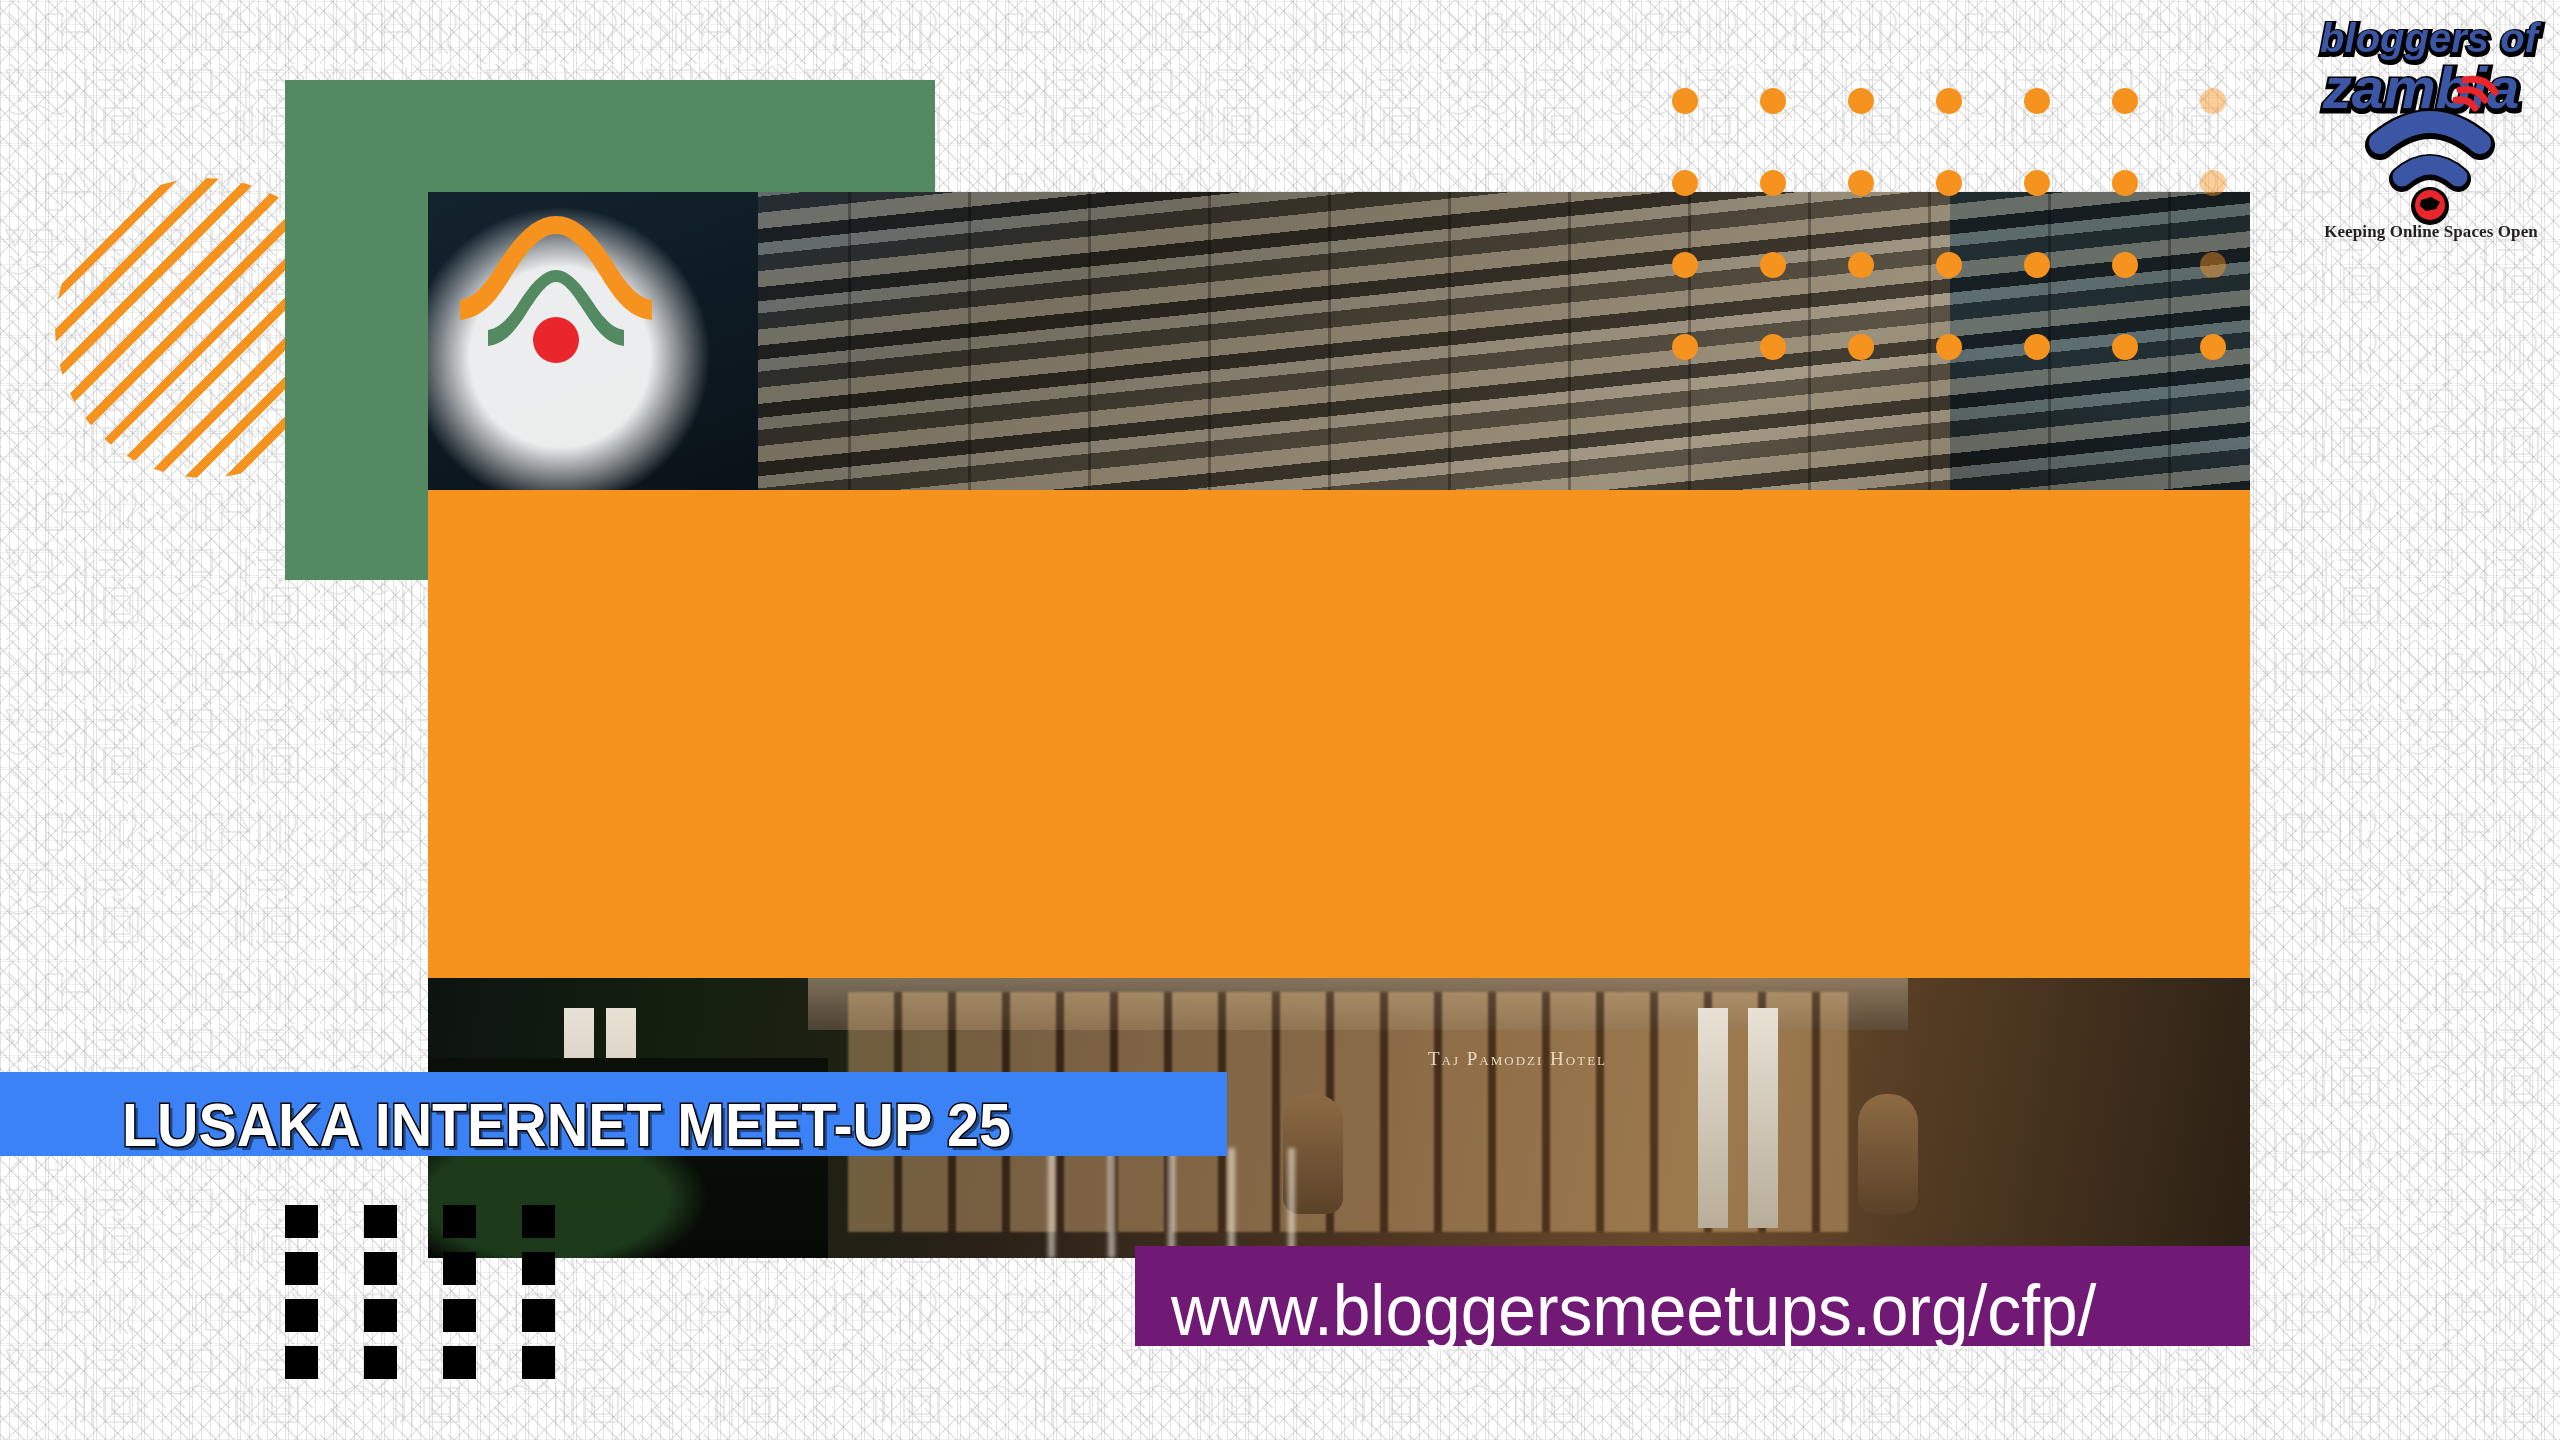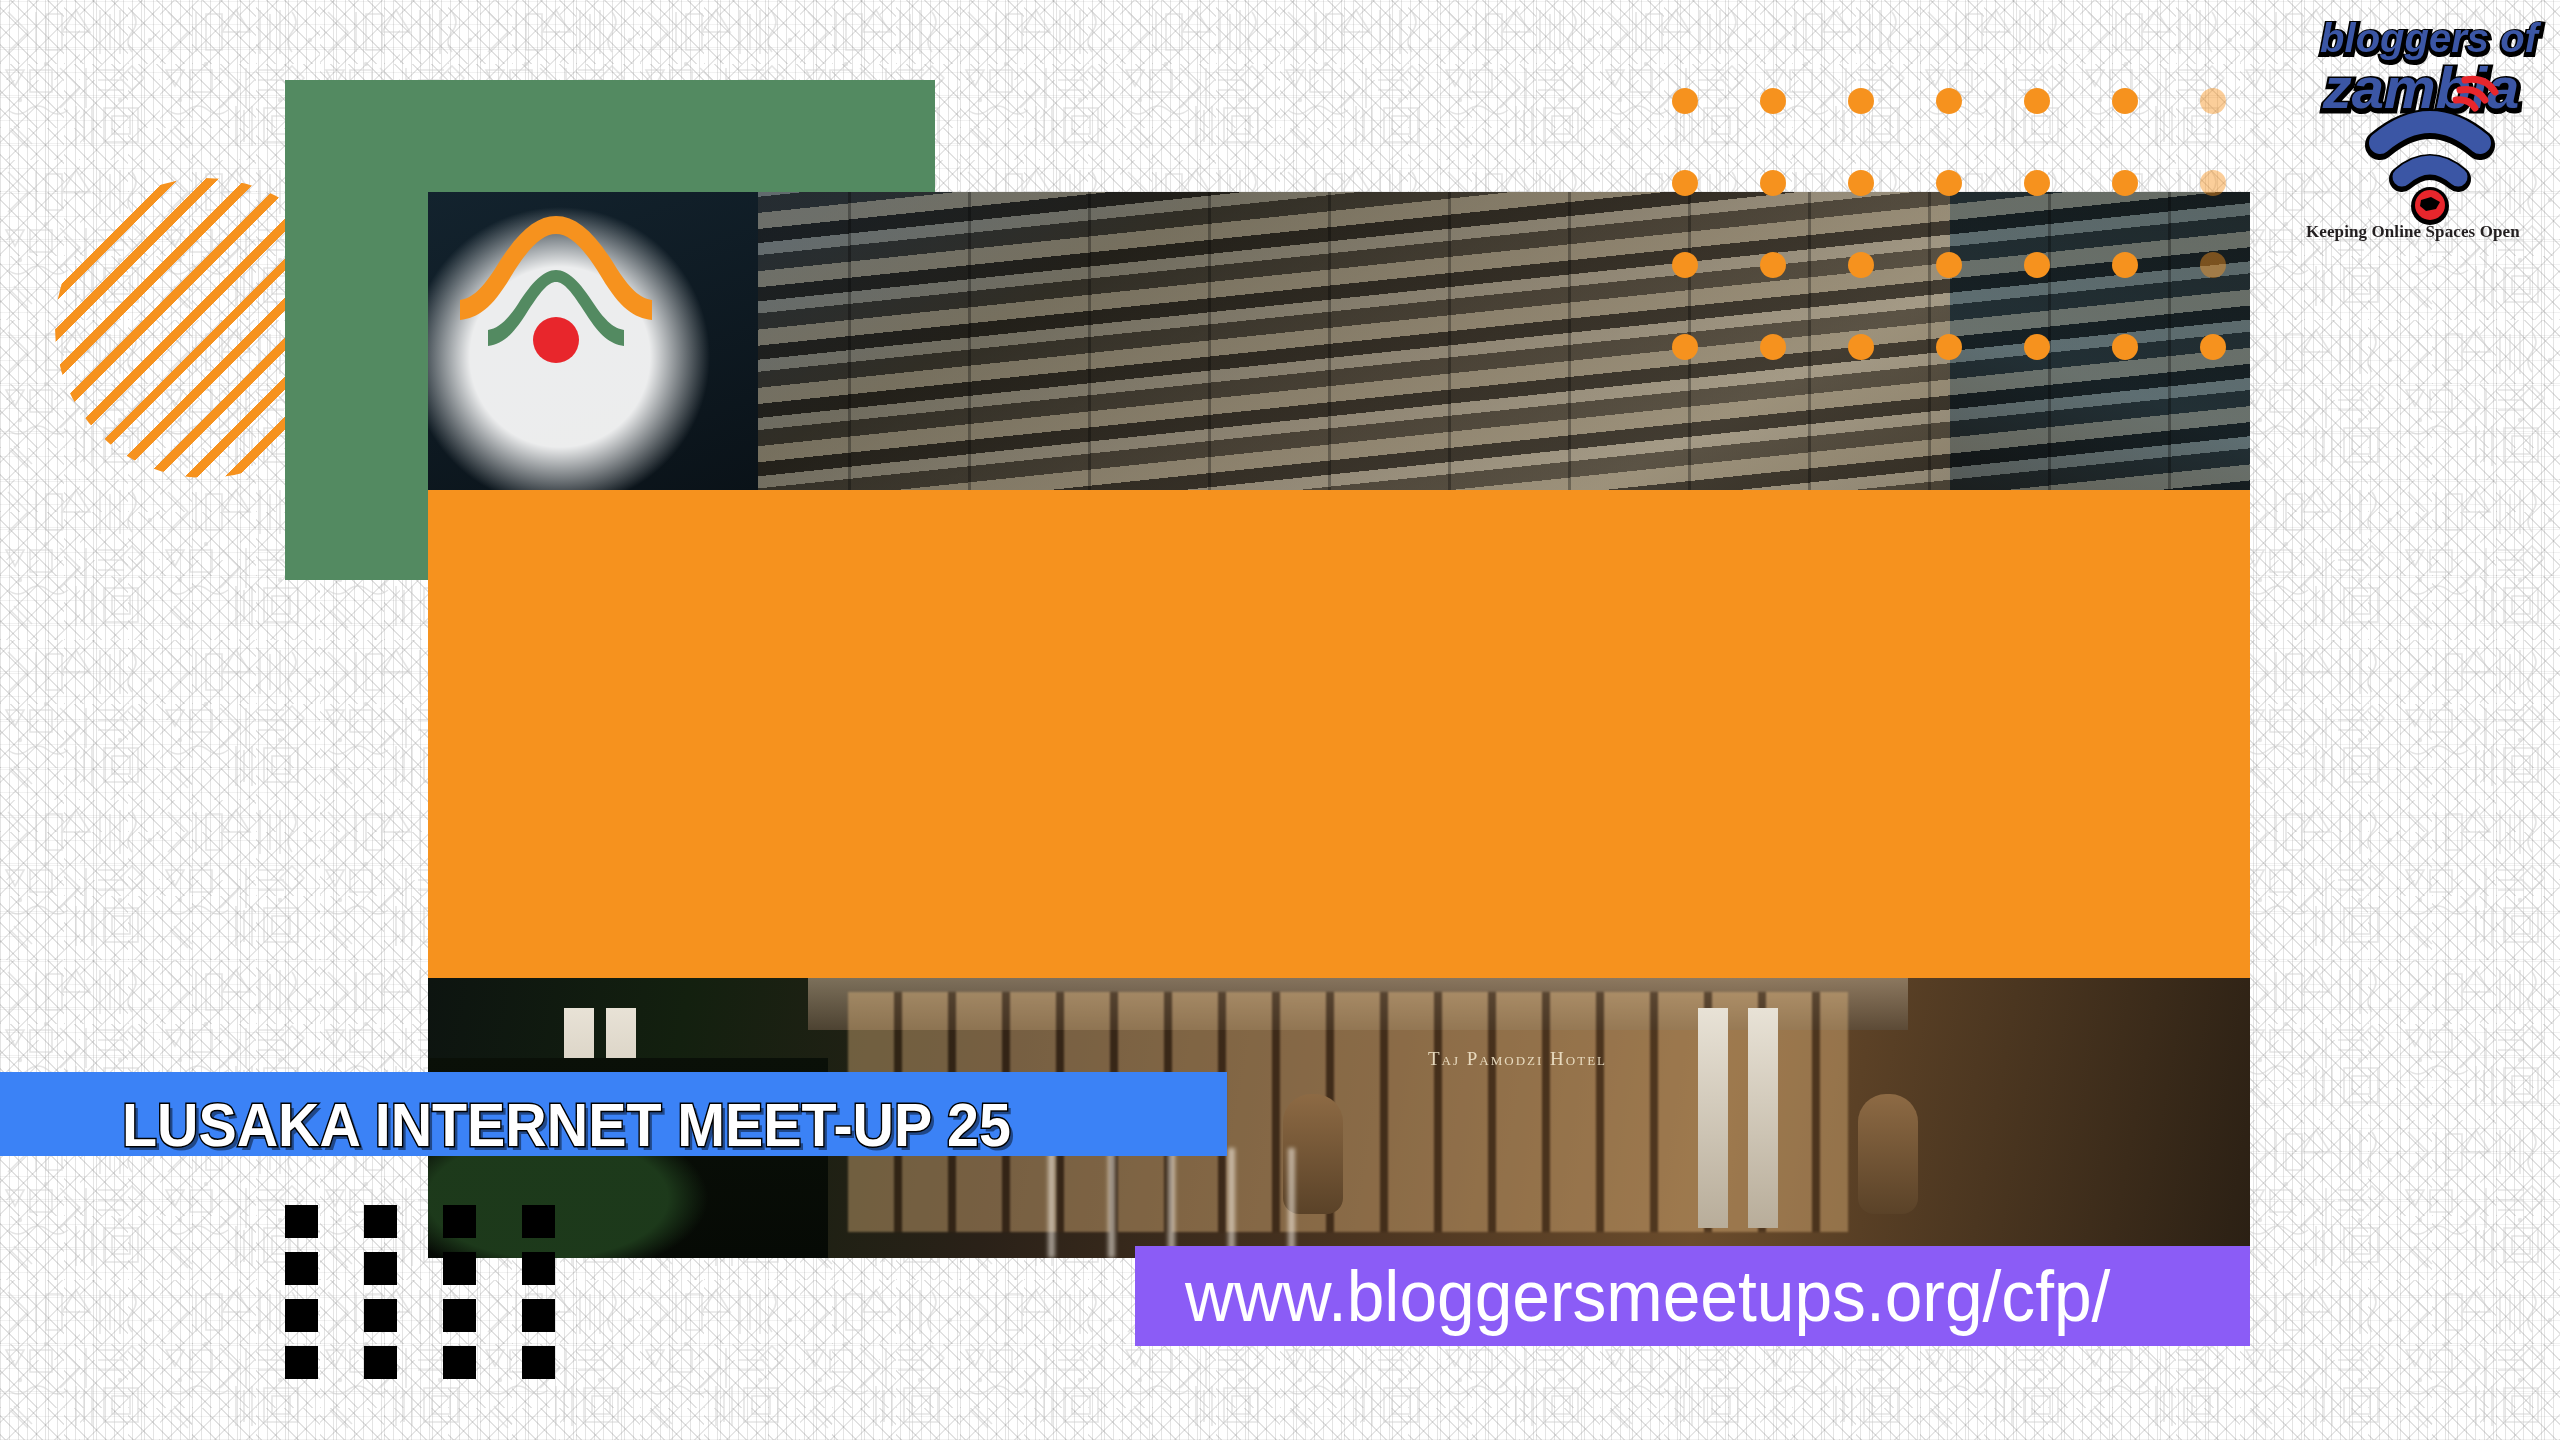--- a/index.html
+++ b/index.html
@@ -216,40 +216,40 @@
     -webkit-text-stroke:3px #000;
     paint-order:stroke fill;
     text-shadow:4px 4px 0 rgba(0,0,0,.45);
     transform:scaleX(.94); transform-origin:left center;
   }
 
   
   #url-banner{
     position:absolute; left:1135px; top:1246px;
     width:1115px; height:100px;
-    background:#8b5cf6;
+    background:#701a75;
     z-index:9;
-    display:flex; align-items:center;padding-left:14px;
+    display:flex; align-items:flex-end;
   }
   #url-text{
     margin-left:36px;
     font-family:"Liberation Sans Narrow","Liberation Sans", sans-serif;
     font-size:72px; font-weight:400; line-height:1;
     color:#fff; white-space:nowrap;
     transform:scaleX(.94); transform-origin:left center;
   }
 
   
   #boz-logo{
     position:absolute; left:2310px; top:8px;
     width:240px; height:250px; z-index:10;
   }
   #boz-tagline{
     position:absolute; left:2306px; top:222px;
-    width:250px; 
+    width:250px; text-align:center;
     font-family:"Liberation Serif", serif;
     font-size:17px; font-weight:700; color:#231f20;
     letter-spacing:.1px; white-space:nowrap;
     z-index:11;
   }
 </style>
 </head>
 <body>
 
 <div id="bg-pattern"></div>

